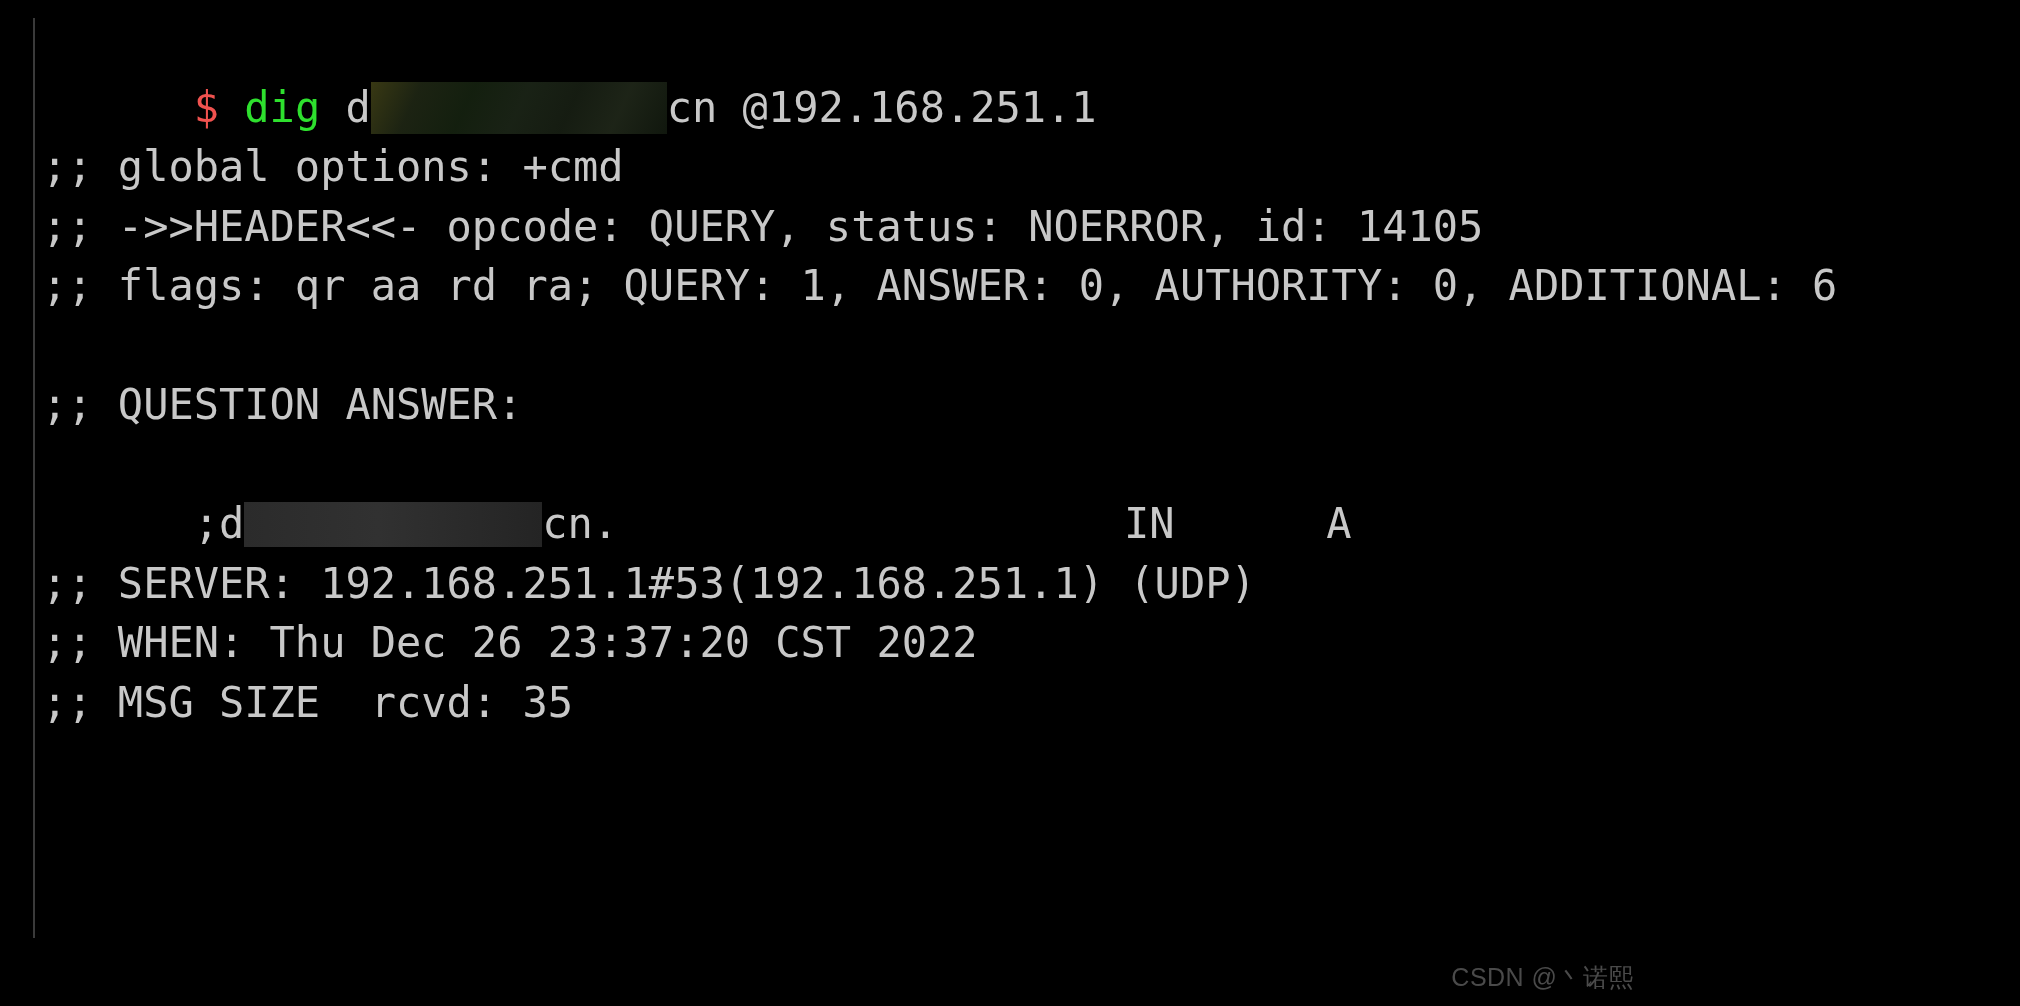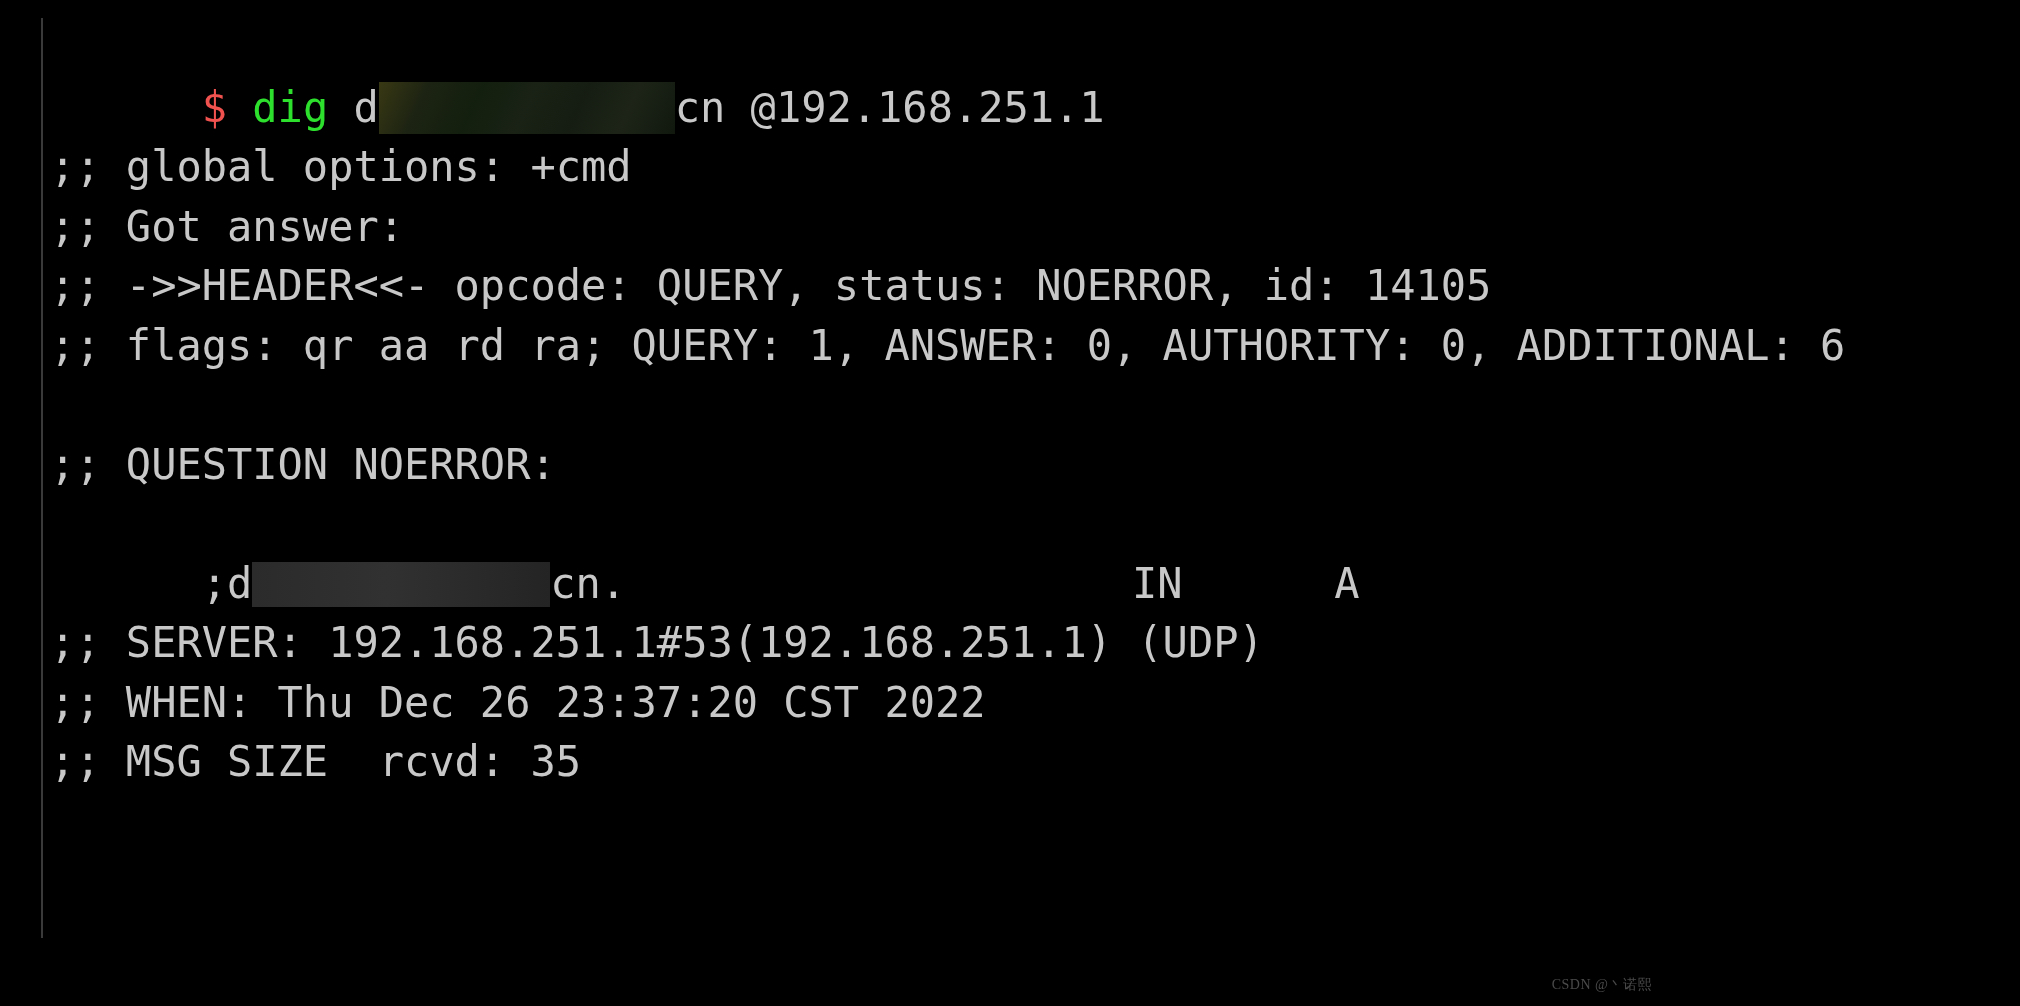--- a/index.html
+++ b/index.html
@@ -15,21 +15,20 @@
     font-family: "DejaVu Sans Mono", "Liberation Mono", monospace;
   }
 
   #terminal {
     position: absolute;
     left: 0;
     top: 0;
     width: 1652px;
     height: 1006px;
     background: #000000;
-    margin-left: 8px;
   }
 
   
   #guide-rule {
     position: absolute;
     left: 33px;
     top: 18px;
     width: 2px;
     height: 920px;
     background: #3a3a3a;
@@ -97,24 +96,24 @@
     background: linear-gradient(90deg, #242424 0%, #2a2a2a 40%, #242424 70%, #1f1f1f 100%);
   }
   .redact-gray-q {
     width: 298px;
     height: 45px;
     background: linear-gradient(90deg, #2b2b2b 0%, #313131 45%, #2a2a2a 75%, #242424 100%);
   }
 
   #watermark {
     position: absolute;
-    right: 8px;
+    right: 18px;
     bottom: 12px;
-    font-family: Liberation Serif, serif;
-    font-size: 14px;
+    font-family: Liberation Sans, sans-serif;
+    font-size: 25px;
     color: #4a4a4a;
     letter-spacing: 0.5px;
     white-space: nowrap;
   }
 </style>
 </head>
 <body>
 
 <div id="terminal">
 
@@ -123,27 +122,26 @@
   <div id="lines">
 
     <div class="line">
       <span class="seg prompt-dollar">$</span><span class="seg plain"> </span><span class="seg cmd-name">dig</span><span class="seg plain"> </span><span class="seg plain">d</span><span class="redact redact-green"></span><span class="seg plain">cn @192.168.251.1</span>
     </div>
 
     <div class="line blank"></div>
 
 
     <div class="line">;; global options: +cmd</div>
-    <div class="line">;; Got answer:</div>
     <div class="line">;; -&gt;&gt;HEADER&lt;&lt;- opcode: QUERY, status: NOERROR, id: 14105</div>
     <div class="line">;; flags: qr aa rd ra; QUERY: 1, ANSWER: 0, AUTHORITY: 0, ADDITIONAL: 6</div>
 
     <div class="line blank"></div>
 
-    <div class="line">;; QUESTION NOERROR:</div>
+    <div class="line">;; QUESTION ANSWER:</div>
 
     <div class="line">
       <span class="seg plain">;d</span><span class="redact redact-gray-q"></span><span class="seg plain">cn.                    IN      A</span>
     </div>
 
     <div class="line blank"></div>
 
     <div class="line">;; SERVER: 192.168.251.1#53(192.168.251.1) (UDP)</div>
     <div class="line">;; WHEN: Thu Dec 26 23:37:20 CST 2022</div>
     <div class="line">;; MSG SIZE  rcvd: 35</div>

